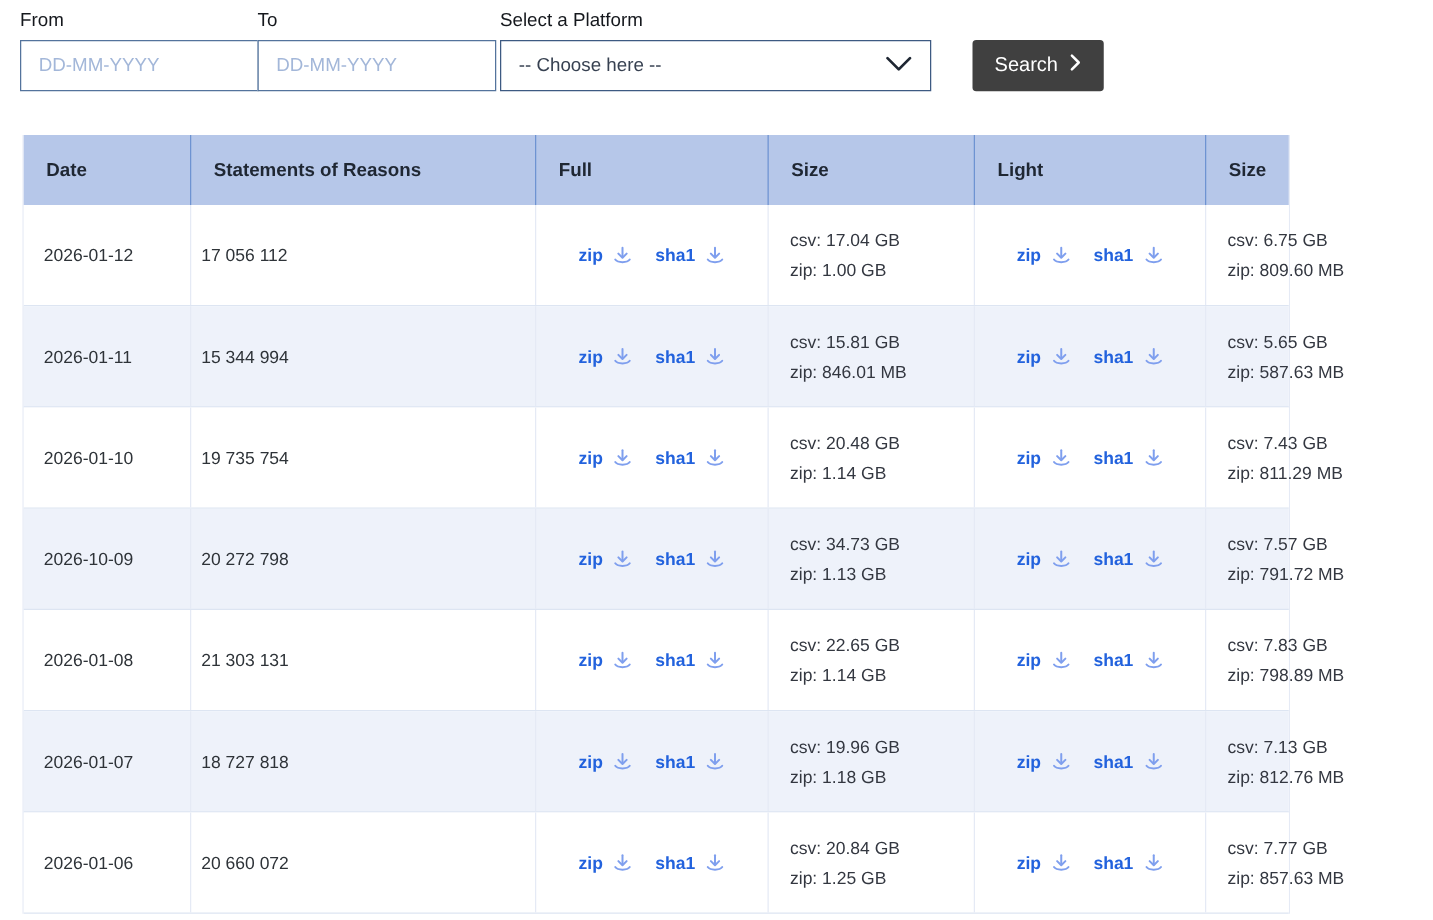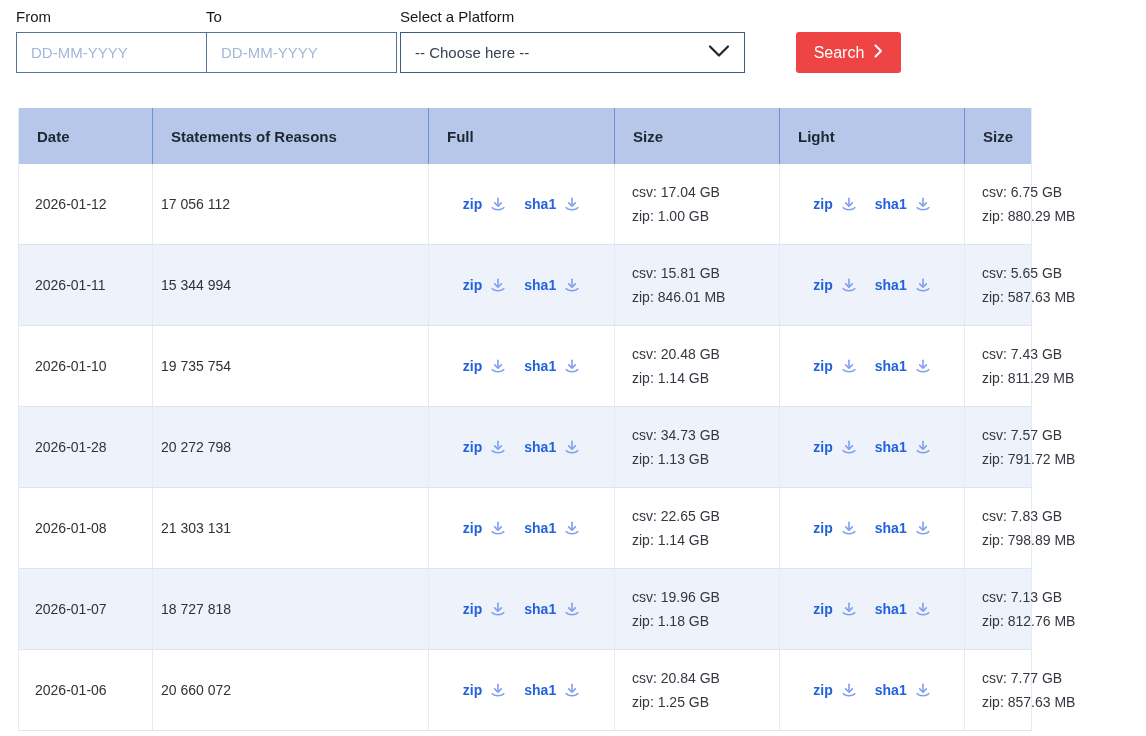--- a/index.html
+++ b/index.html
@@ -13,22 +13,22 @@
   .field label { font-size: 15px; color: #15181d; margin-bottom: 7px; }
   .date-input { width: 191px; height: 41px; border: 1px solid #53739c; background: #fff;
     font-family: Liberation Sans, sans-serif; font-size: 15px; padding: 0 14px; color: #374151; }
   .date-input::placeholder { color: #a3b7d9; opacity: 1; }
   .field.to { margin-left: -1px; }
   .field.platform { margin-left: 3px; }
   .select-box { width: 345px; height: 41px; border: 1px solid #3d5a82; background: #fff;
     display: flex; align-items: center; justify-content: space-between; padding: 0 14px;
     font-size: 15px; color: #374151; cursor: pointer; }
   .select-box svg { flex: 0 0 auto; }
-  .search-btn { margin-left: 51px; height: 41px; width: 105px; border: none; border-radius: 3px;
-    background: #ef4444; color: #ffffff; font-family: "Liberation Sans", sans-serif;
+  .search-btn { margin-left: 33px; height: 41px; width: 105px; border: none; border-radius: 3px;
+    background: #404040; color: #ffffff; font-family: "Liberation Sans", sans-serif;
     font-size: 16px; display: flex; align-items: center; justify-content: center; gap: 10px;
     cursor: pointer; }
 
   
   .table { position: absolute; top: 108px; left: 18px; width: 1014px;
     border-left: 1px solid #e5eaf5; border-right: 1px solid #e5eaf5; }
   .thead, .tr { display: grid; grid-template-columns: 133px 276px 186px 165px 185px 162px; }
   .thead { height: 56px; background: #b6c7e9; }
   .th { display: flex; align-items: center; padding-left: 18px; font-size: 15px; font-weight: bold;
     color: #1f2733; border-left: 1px solid #6e93d2; }
@@ -141,21 +141,21 @@
           <svg width="16" height="16" viewBox="0 0 16 16" fill="none">
             <path d="M8 2.2 V9.6" stroke="#7f9fee" stroke-width="1.6" stroke-linecap="round"></path>
             <path d="M4.7 6.9 L8 10.2 L11.3 6.9" stroke="#7f9fee" stroke-width="1.6" stroke-linecap="round" stroke-linejoin="round"></path>
             <path d="M2.2 11.6 C4.2 14.4 11.8 14.4 13.8 11.6" stroke="#7f9fee" stroke-width="1.6" stroke-linecap="round"></path>
           </svg>
         </span>
       </a>
     </div>
     <div class="td c-size">
       <div>csv: 6.75 GB</div>
-      <div>zip: 880.29 MB</div>
+      <div>zip: 809.60 MB</div>
     </div>
   </div>
 
   <div class="tr">
     <div class="td c-date">
       <span>2026-01-11</span>
     </div>
     <div class="td c-count">
       <span>15 344 994</span>
     </div>
@@ -269,21 +269,21 @@
       </a>
     </div>
     <div class="td c-size">
       <div>csv: 7.43 GB</div>
       <div>zip: 811.29 MB</div>
     </div>
   </div>
 
   <div class="tr">
     <div class="td c-date">
-      <span>2026-01-28</span>
+      <span>2026-10-09</span>
     </div>
     <div class="td c-count">
       <span>20 272 798</span>
     </div>
     <div class="td c-links">
       <a class="lnk">
         <span>zip</span>
         <span>
           <svg width="16" height="16" viewBox="0 0 16 16" fill="none">
             <path d="M8 2.2 V9.6" stroke="#7f9fee" stroke-width="1.6" stroke-linecap="round"></path>

